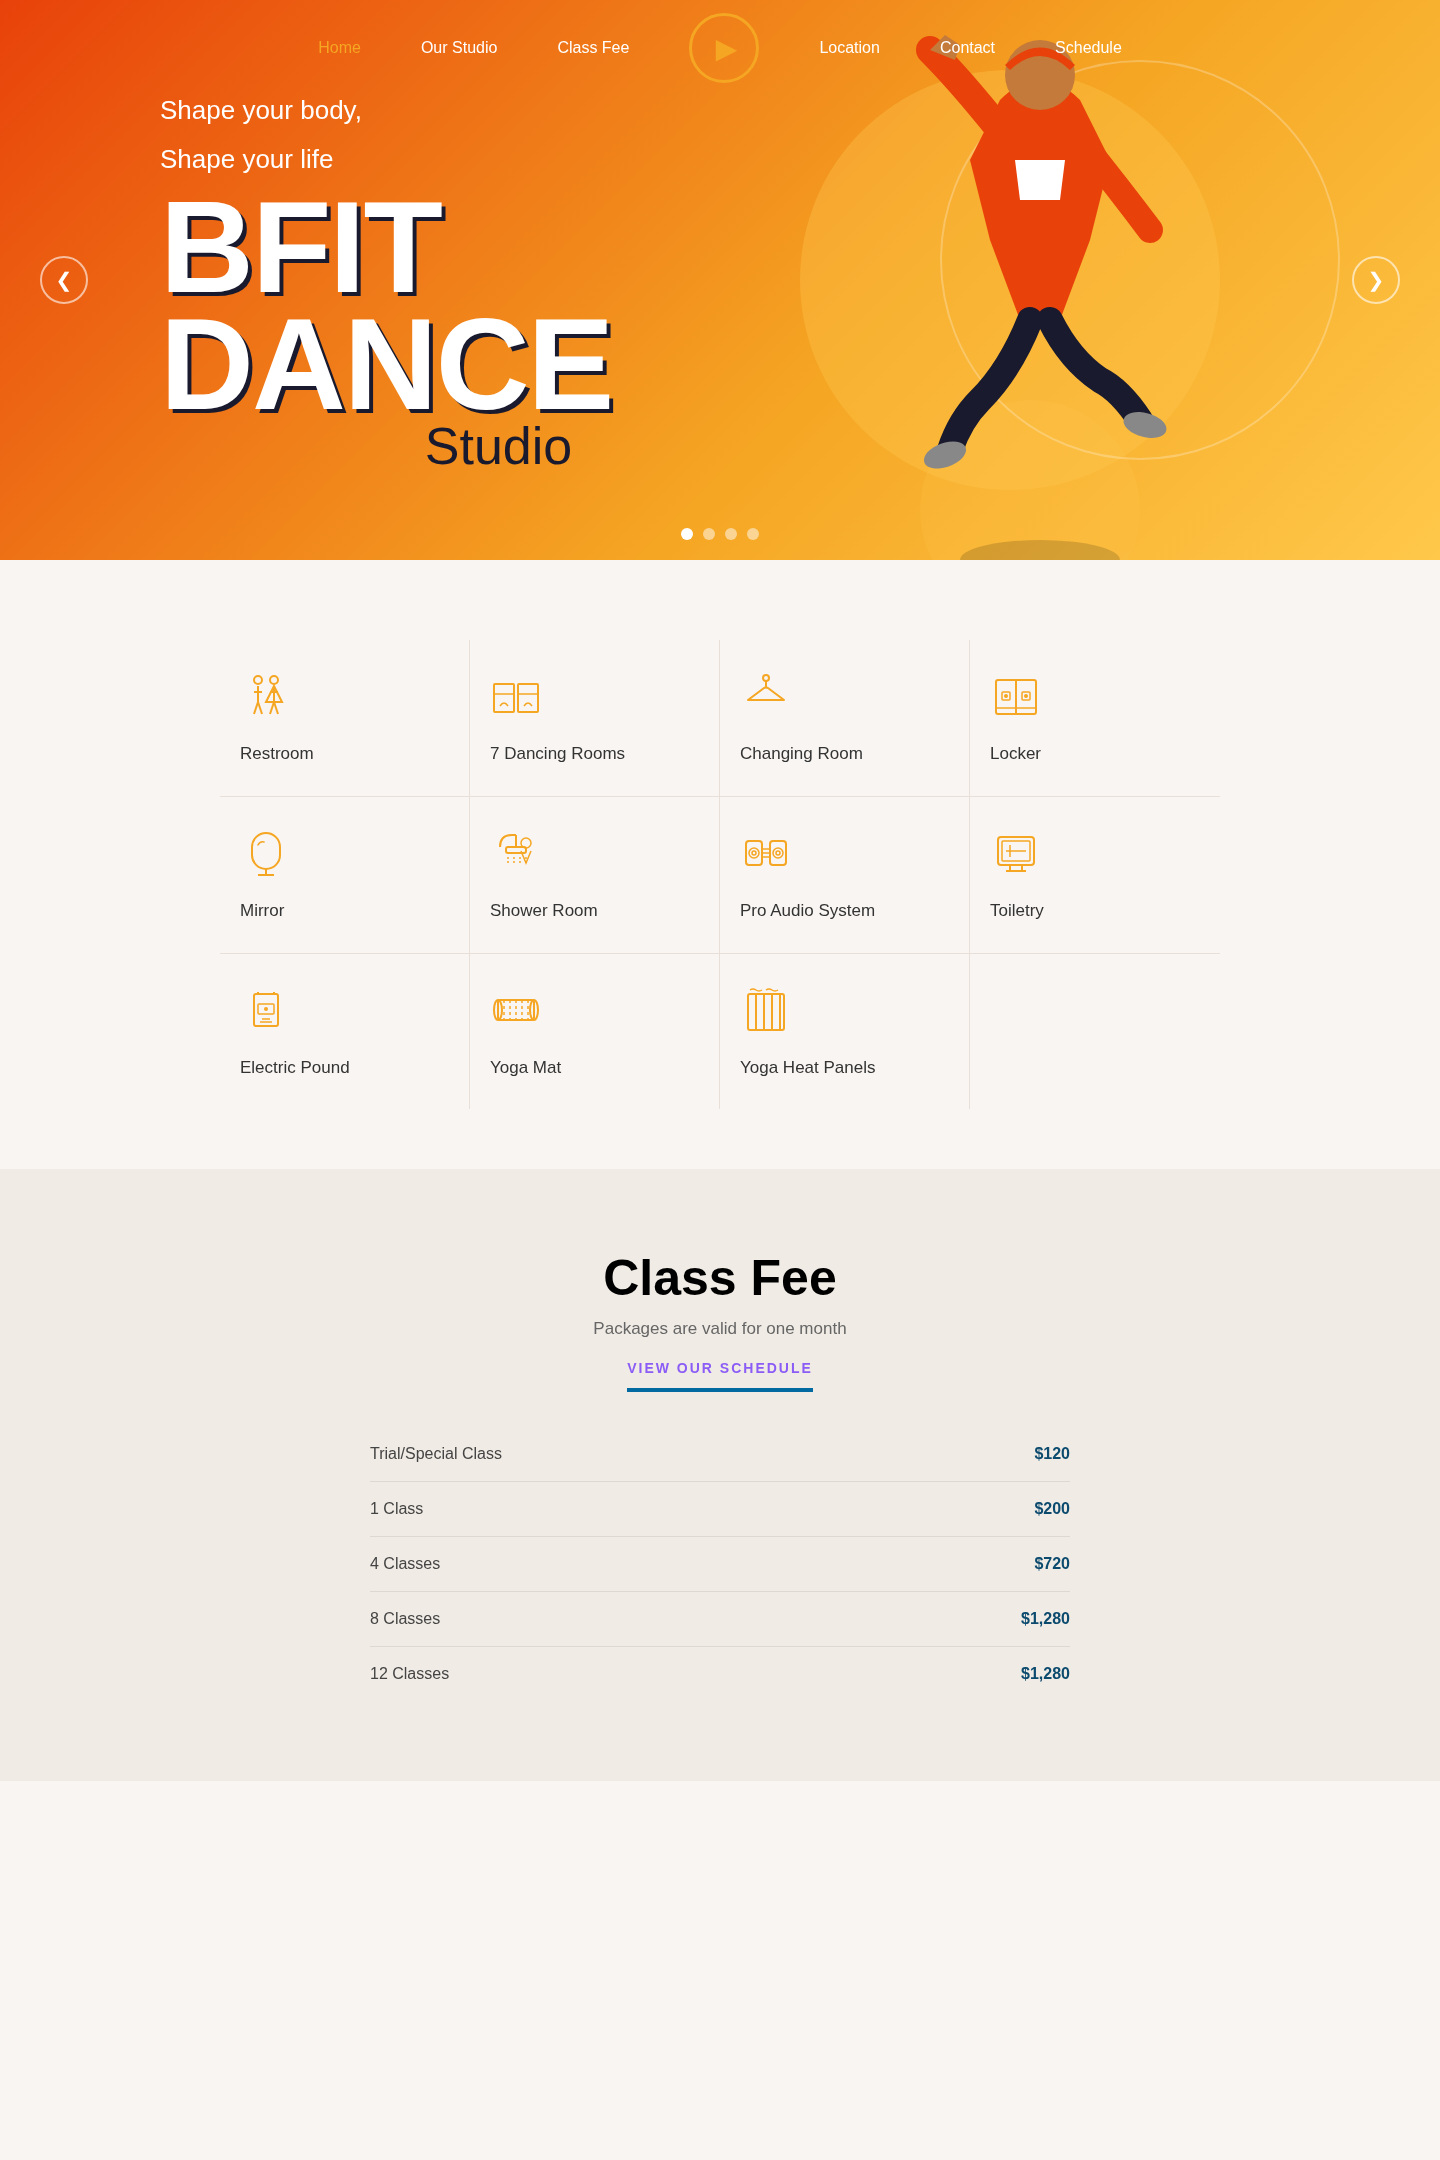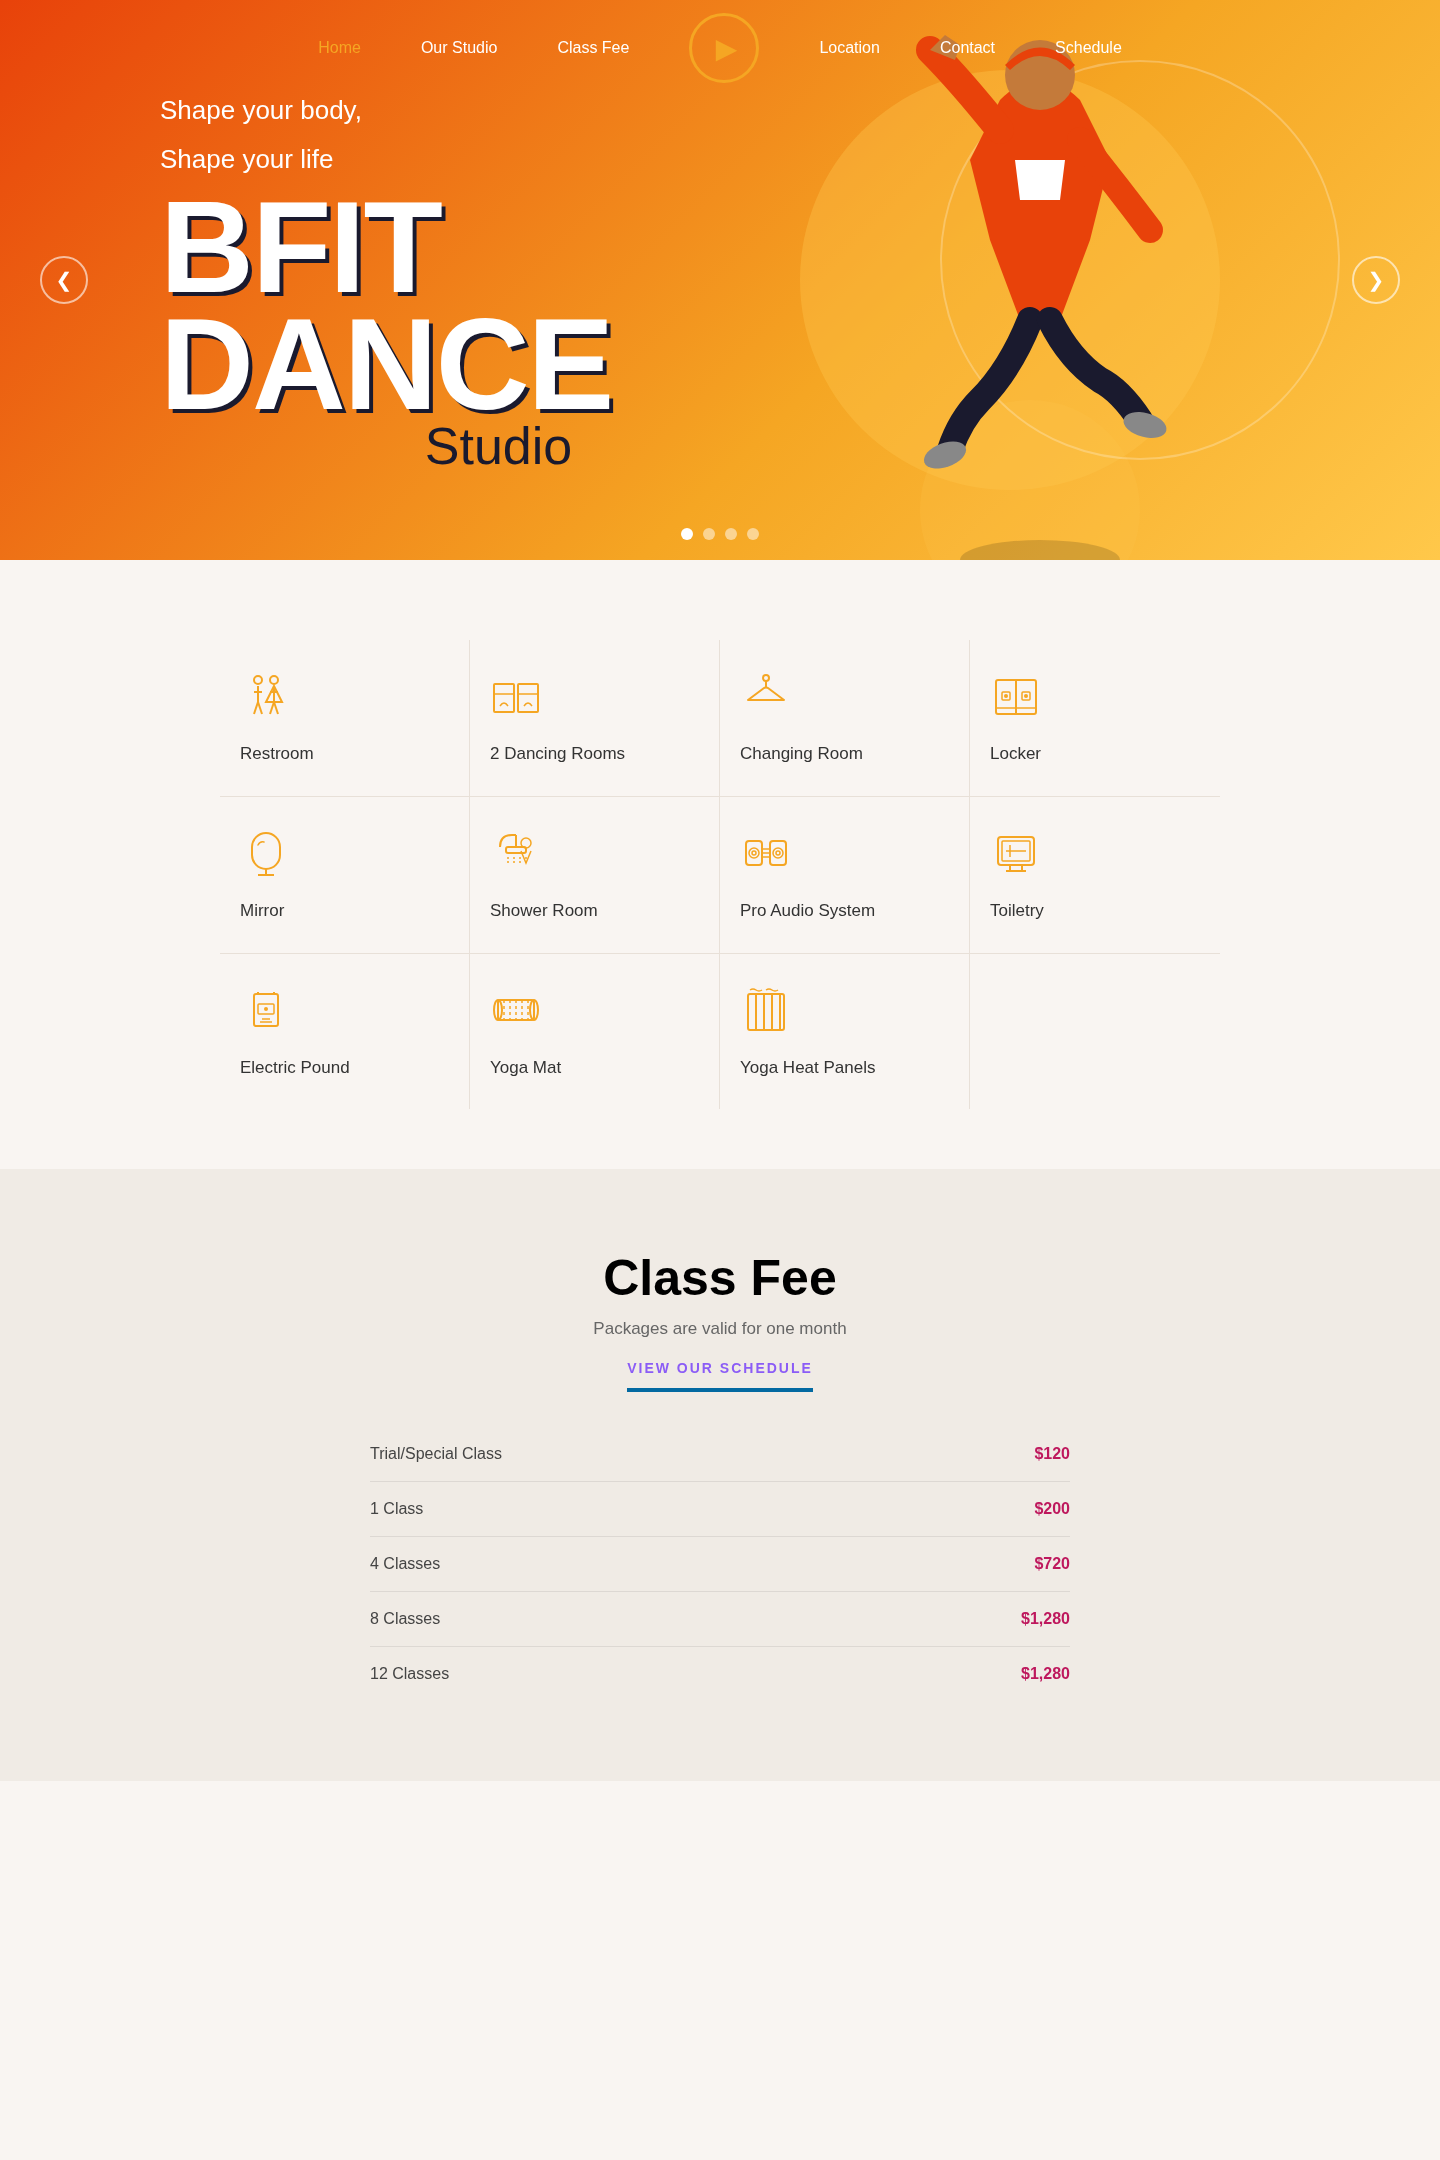--- a/index.html
+++ b/index.html
@@ -229,21 +229,21 @@
     }
     .fee-row {
       display: flex;
       justify-content: space-between;
       align-items: center;
       padding: 18px 0;
       border-bottom: 1px solid rgba(0,0,0,0.08);
     }
     .fee-row:last-child { border-bottom: none; }
     .fee-name { font-size: 16px; color: #444; }
-    .fee-price { font-size: 16px; color: #be185d; font-weight: 600; }
+    .fee-price { font-size: 16px; color: #0c4a6e; font-weight: 600; }
     .fee-section-wrapper {
       position: relative;
       overflow: hidden;
     }
     .fee-bg-people {
       position: absolute;
       bottom: 0;
       left: 0;
       width: 220px;
       height: 350px;
@@ -359,21 +359,21 @@
       <div class="amenity-icon">
         <svg viewBox="0 0 52 52" fill="none" xmlns="http://www.w3.org/2000/svg">
           <rect x="4" y="14" width="20" height="28" rx="1" stroke="#f5a623" stroke-width="2"></rect>
           <rect x="28" y="14" width="20" height="28" rx="1" stroke="#f5a623" stroke-width="2"></rect>
           <line x1="4" y1="24" x2="24" y2="24" stroke="#f5a623" stroke-width="1.5"></line>
           <line x1="28" y1="24" x2="48" y2="24" stroke="#f5a623" stroke-width="1.5"></line>
           <path d="M10,36 Q14,30 18,36" stroke="#f5a623" stroke-width="1.5" fill="none"></path>
           <path d="M34,36 Q38,30 42,36" stroke="#f5a623" stroke-width="1.5" fill="none"></path>
         </svg>
       </div>
-      <span class="amenity-label">2 Dancing Rooms</span>
+      <span class="amenity-label">7 Dancing Rooms</span>
     </div>
 
     <div class="amenity-item">
       <div class="amenity-icon">
         <svg viewBox="0 0 52 52" fill="none" xmlns="http://www.w3.org/2000/svg">
 
           <path d="M26,10 L26,16 Q26,18 28,18 L44,30 L8,30 L24,18 Q26,18 26,16" stroke="#f5a623" stroke-width="2" fill="none" stroke-linejoin="round"></path>
           <circle cx="26" cy="8" r="3" stroke="#f5a623" stroke-width="2"></circle>
           <line x1="8" y1="30" x2="44" y2="30" stroke="#f5a623" stroke-width="2"></line>
         </svg>

